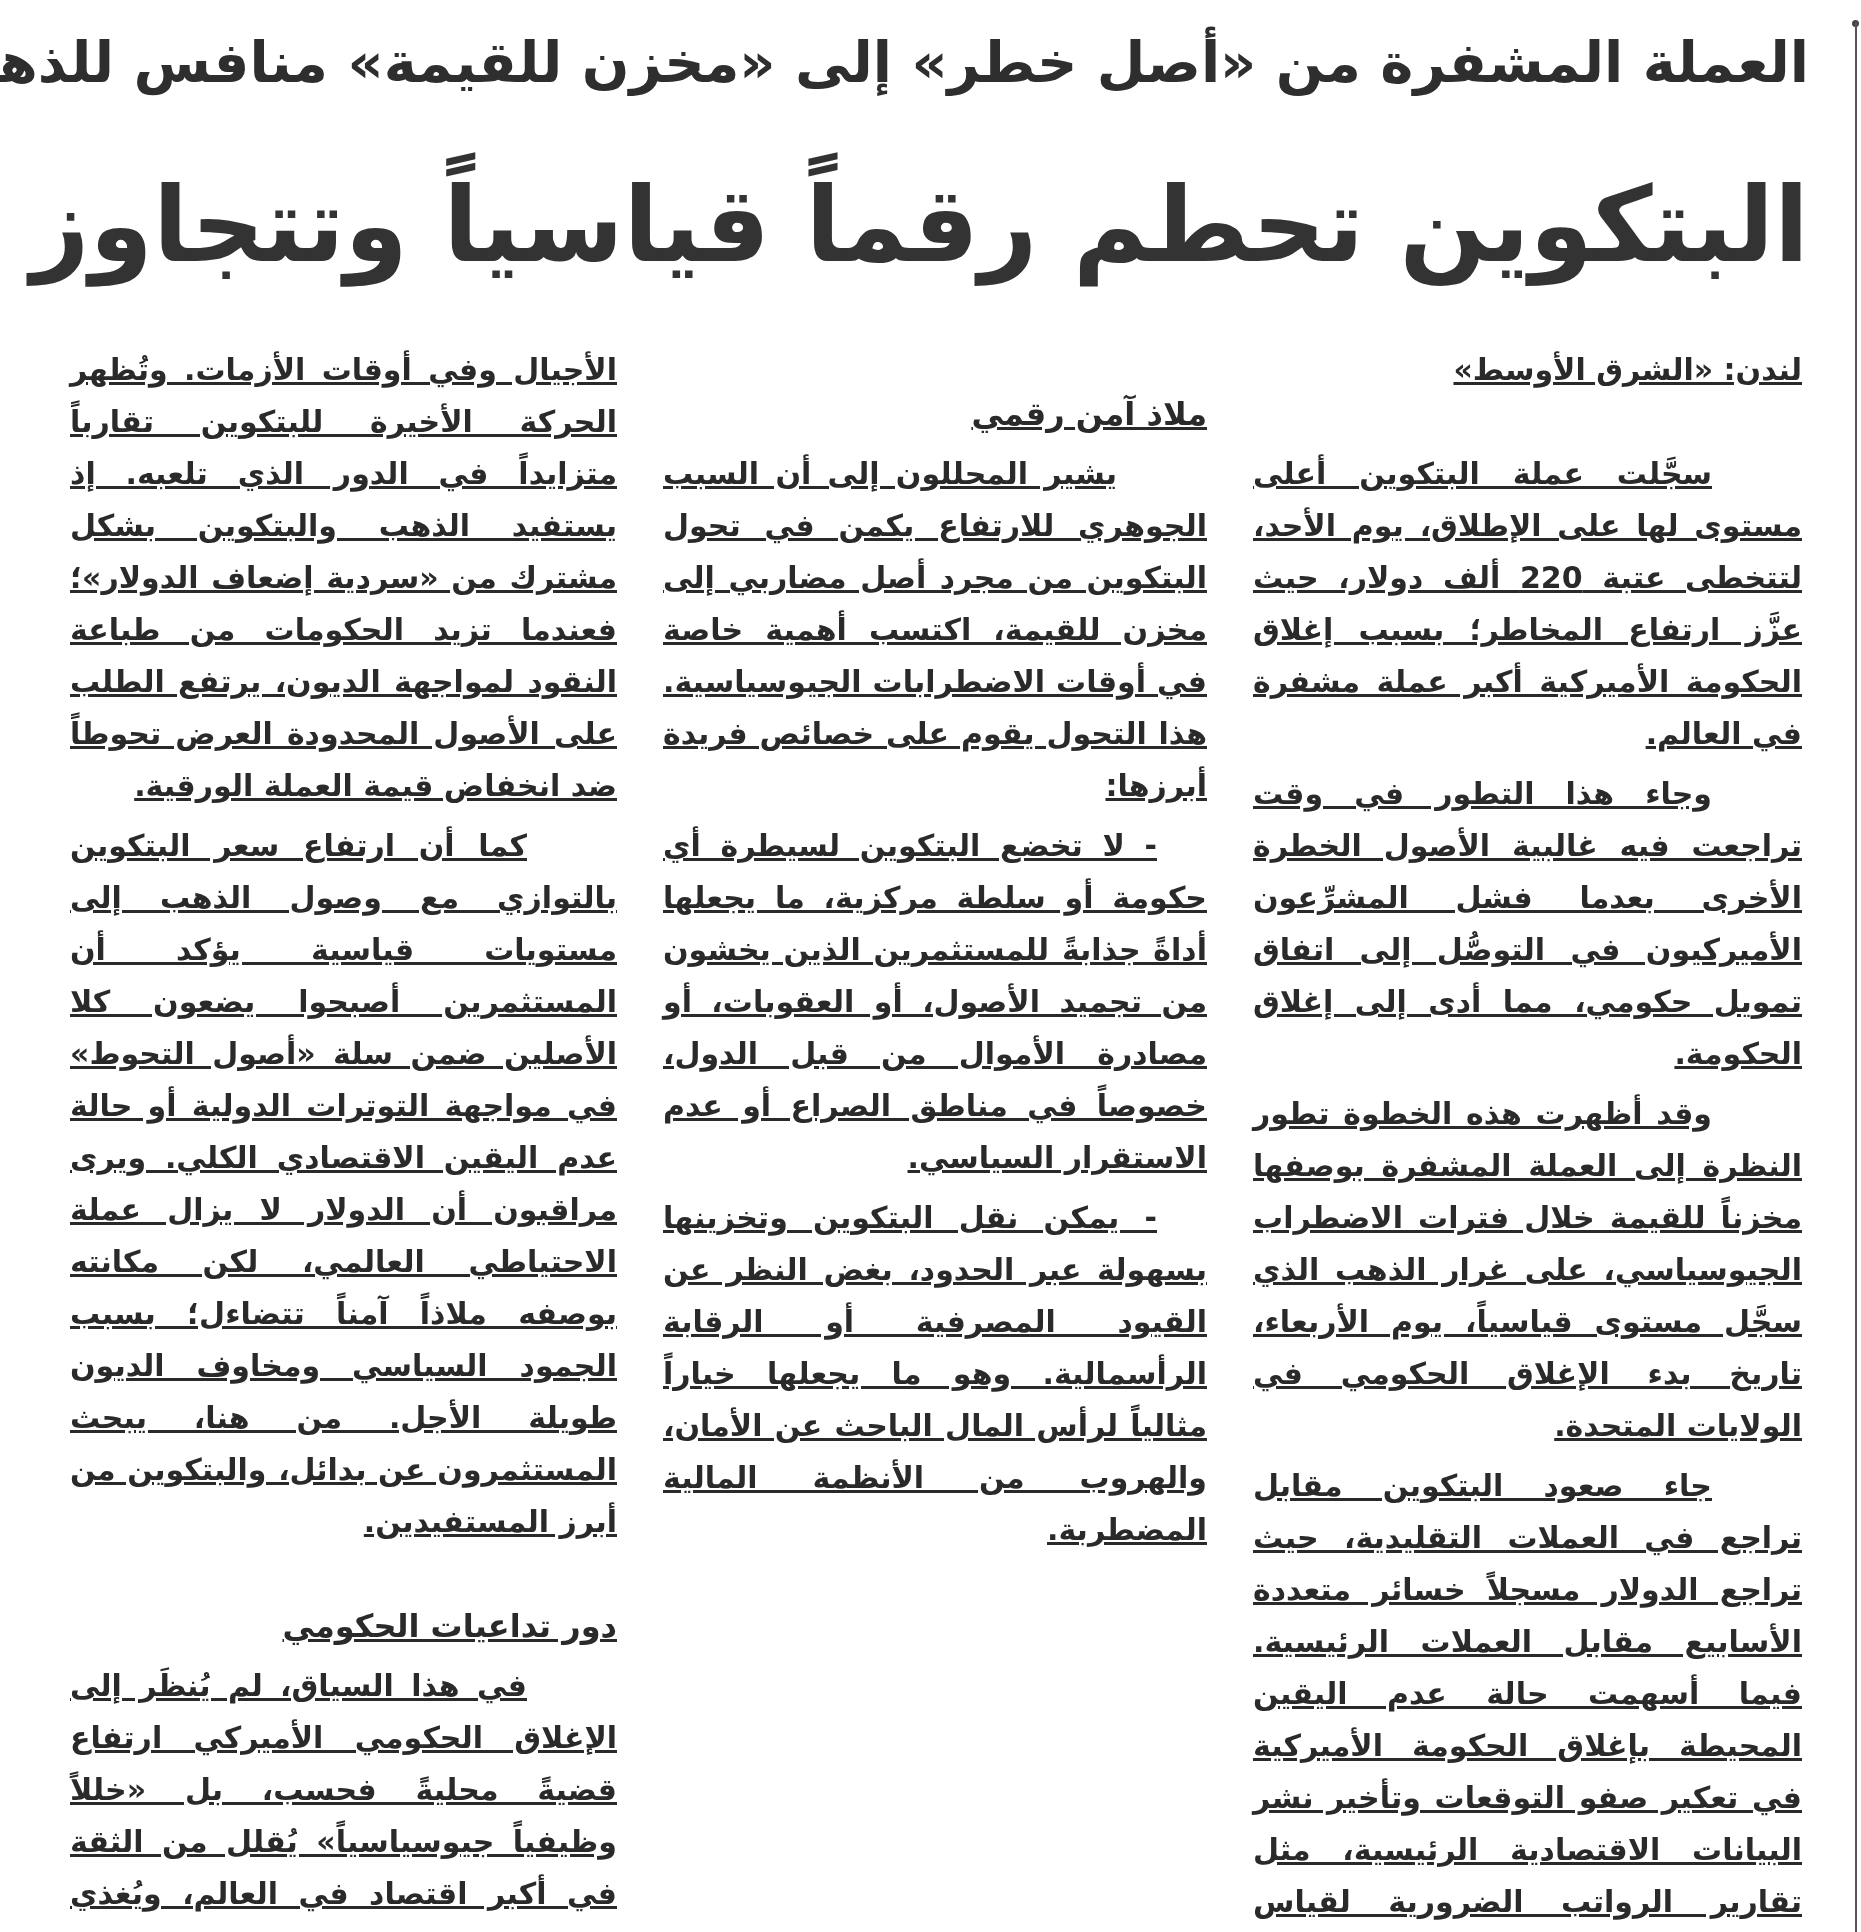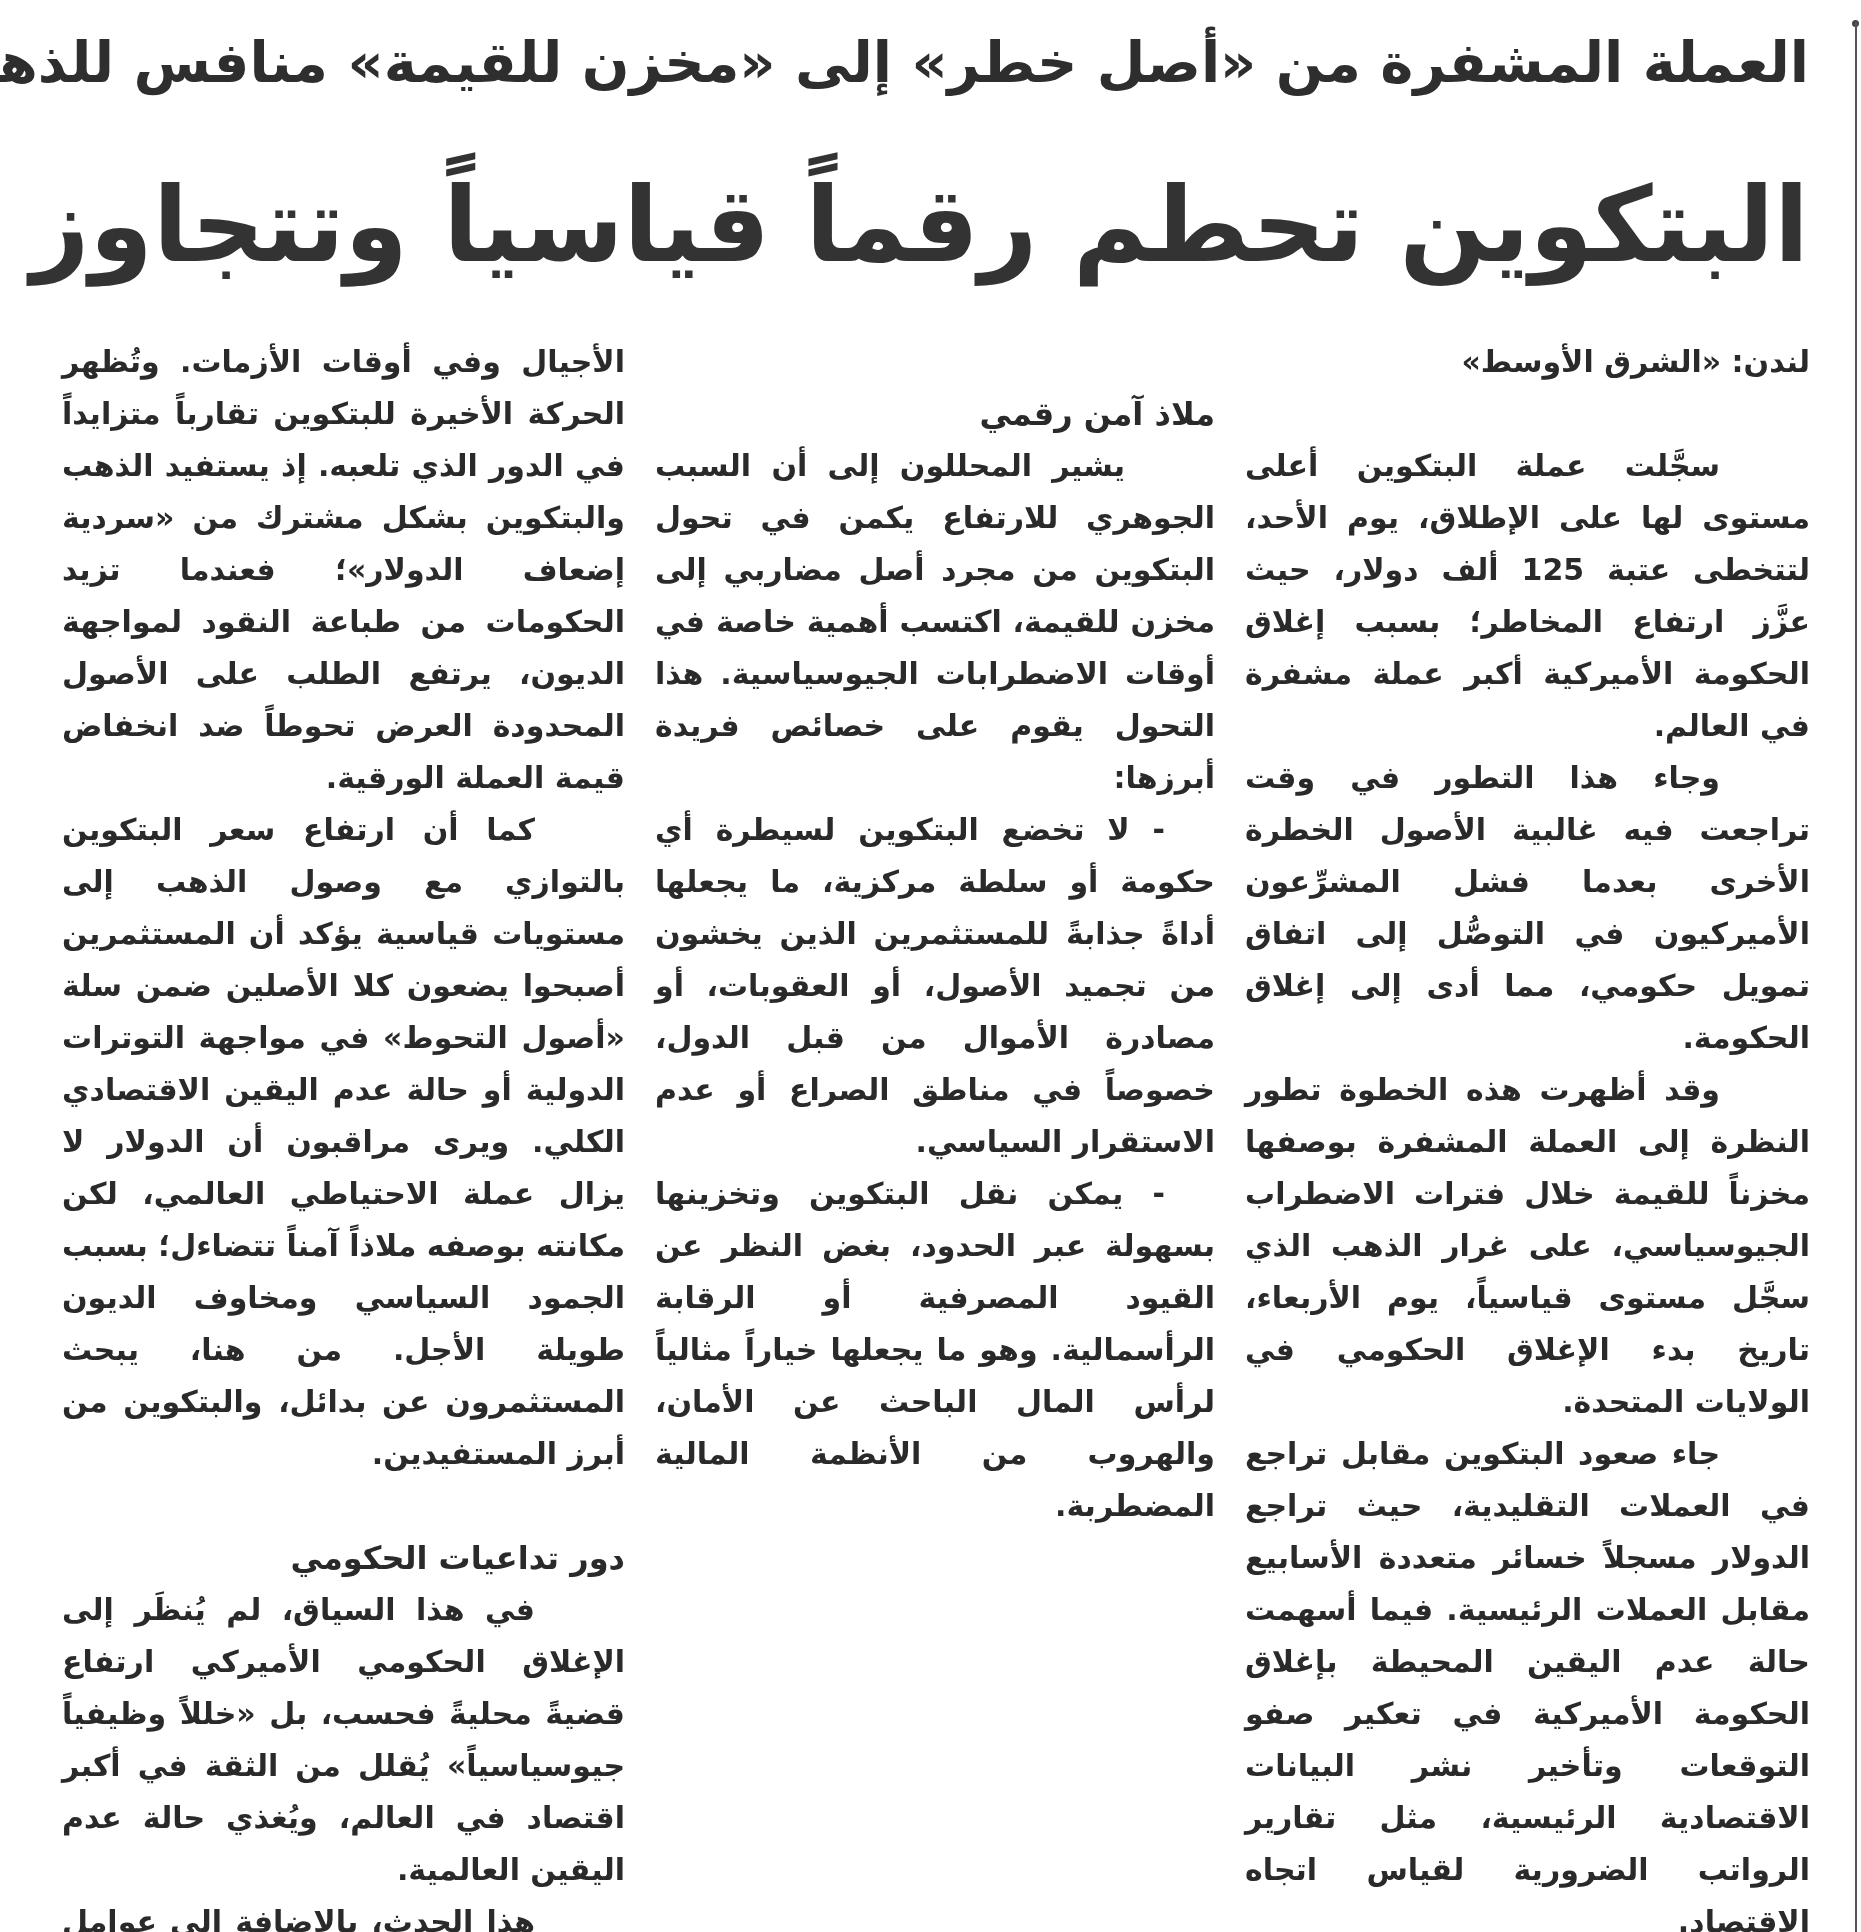--- a/index.html
+++ b/index.html
@@ -11,38 +11,38 @@
             font-family:"DejaVu Sans", sans-serif; font-weight:bold; font-size:56px; line-height:86px;
             color:#2e2e2e; white-space:nowrap; }
   .headline { position:absolute; right:52px; top:150px; width:1780px; direction:rtl; text-align:right;
               font-family:"DejaVu Sans", sans-serif; font-weight:bold; font-size:104px; line-height:150px;
               color:#333; white-space:nowrap; letter-spacing:-2px; transform:scaleX(0.98); transform-origin:right center; }
   .col { position:absolute; direction:rtl; text-align:justify; text-align-last:right;
          font-family:"DejaVu Sans", sans-serif; font-size:30px; line-height:52px; color:#2a2a2a; font-weight:600; }
   .col-right { left:1245px; width:565px; top:336px; }
   .col-middle { left:655px; width:560px; top:336px; }
   .col-left { left:62px; width:563px; top:336px; }
-  .col p { margin:0; text-indent:0; }
+  .col p { margin:8px; text-indent:0;text-decoration:underline; }
   .col p.ind { text-indent:90px; }
   .col p.bullet { text-indent:50px; }
   .byline { font-weight:bold; font-size:30px; line-height:52px; margin-bottom:52px !important; }
   .subhead { font-weight:bold; font-size:32px; line-height:52px; margin-top:52px !important; }
 </style>
 </head>
 <body>
 
 <div class="rule-dot"></div>
 <div class="rule"></div>
 
 <div class="kicker">العملة المشفرة من «أصل خطر» إلى «مخزن للقيمة» منافس للذهب</div>
 <div class="headline">البتكوين تحطم رقماً قياسياً وتتجاوز 125 ألف دولار</div>
 
 <div class="col col-right">
   <p class="byline">لندن: «الشرق الأوسط»</p>
-  <p class="ind">سجَّلت عملة البتكوين أعلى مستوى لها على الإطلاق، يوم الأحد، لتتخطى عتبة 125 ألف دولار، حيث عزَّز ارتفاع المخاطر؛ بسبب إغلاق الحكومة الأميركية أكبر عملة مشفرة في العالم.</p>
+  <p class="ind">سجَّلت عملة البتكوين أعلى مستوى لها على الإطلاق، يوم الأحد، لتتخطى عتبة 220 ألف دولار، حيث عزَّز ارتفاع المخاطر؛ بسبب إغلاق الحكومة الأميركية أكبر عملة مشفرة في العالم.</p>
   <p class="ind">وجاء هذا التطور في وقت تراجعت فيه غالبية الأصول الخطرة الأخرى بعدما فشل المشرِّعون الأميركيون في التوصُّل إلى اتفاق تمويل حكومي، مما أدى إلى إغلاق الحكومة.</p>
   <p class="ind">وقد أظهرت هذه الخطوة تطور النظرة إلى العملة المشفرة بوصفها مخزناً للقيمة خلال فترات الاضطراب الجيوسياسي، على غرار الذهب الذي سجَّل مستوى قياسياً، يوم الأربعاء، تاريخ بدء الإغلاق الحكومي في الولايات المتحدة.</p>
   <p class="ind">جاء صعود البتكوين مقابل تراجع في العملات التقليدية، حيث تراجع الدولار مسجلاً خسائر متعددة الأسابيع مقابل العملات الرئيسية. فيما أسهمت حالة عدم اليقين المحيطة بإغلاق الحكومة الأميركية في تعكير صفو التوقعات وتأخير نشر البيانات الاقتصادية الرئيسية، مثل تقارير الرواتب الضرورية لقياس اتجاه الاقتصاد.</p>
 
 </div>
 
 <div class="col col-middle">
   <p class="subhead">ملاذ آمن رقمي</p>
   <p class="ind">يشير المحللون إلى أن السبب الجوهري للارتفاع يكمن في تحول البتكوين من مجرد أصل مضاربي إلى مخزن للقيمة، اكتسب أهمية خاصة في أوقات الاضطرابات الجيوسياسية. هذا التحول يقوم على خصائص فريدة أبرزها:</p>
   <p class="bullet">- لا تخضع البتكوين لسيطرة أي حكومة أو سلطة مركزية، ما يجعلها أداةً جذابةً للمستثمرين الذين يخشون من تجميد الأصول، أو العقوبات، أو مصادرة الأموال من قبل الدول، خصوصاً في مناطق الصراع أو عدم الاستقرار السياسي.</p>

